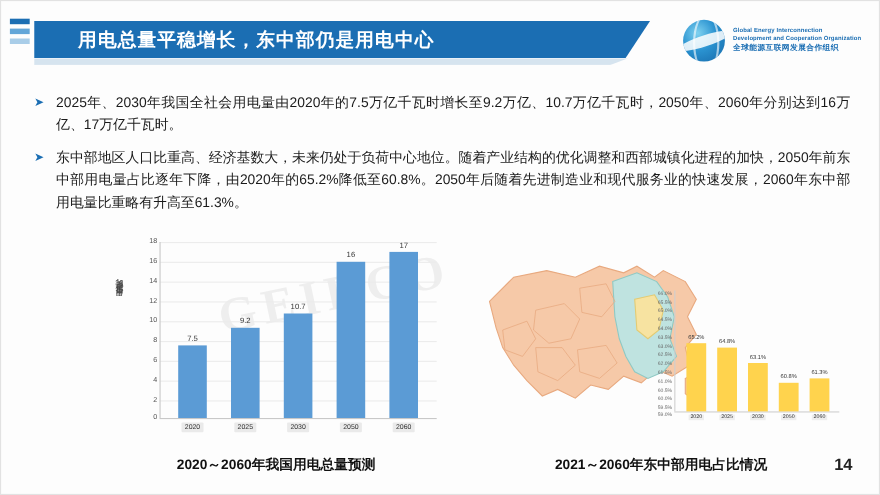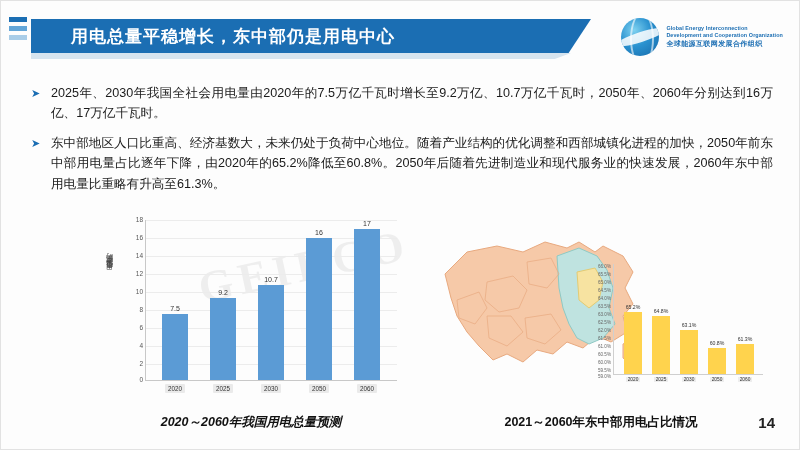--- a/index.html
+++ b/index.html
@@ -81,21 +81,21 @@
 
   
   .charts{
     position:absolute;left:20px;top:215px;width:760px;height:220px;
   }
   .chart-box{position:absolute;}
   .chart-left{left:80px;top:0;width:300px;height:195px;}
   .chart-caption{
     position:absolute;font-size:12.5px;font-weight:bold;color:#111;text-align:center;
   }
-  .cap-left{left:60px;top:198px;width:340px;font-style:italic;}
+  .cap-left{left:60px;top:198px;width:340px;}
   .cap-right{left:420px;top:198px;width:320px;}
 
   
   .axis-y{
     position:absolute;left:44px;top:4px;width:1px;height:160px;background:#c8c8c8;
   }
   .axis-x{
     position:absolute;left:44px;top:164px;width:252px;height:1px;background:#c8c8c8;
   }
   .ylab{

